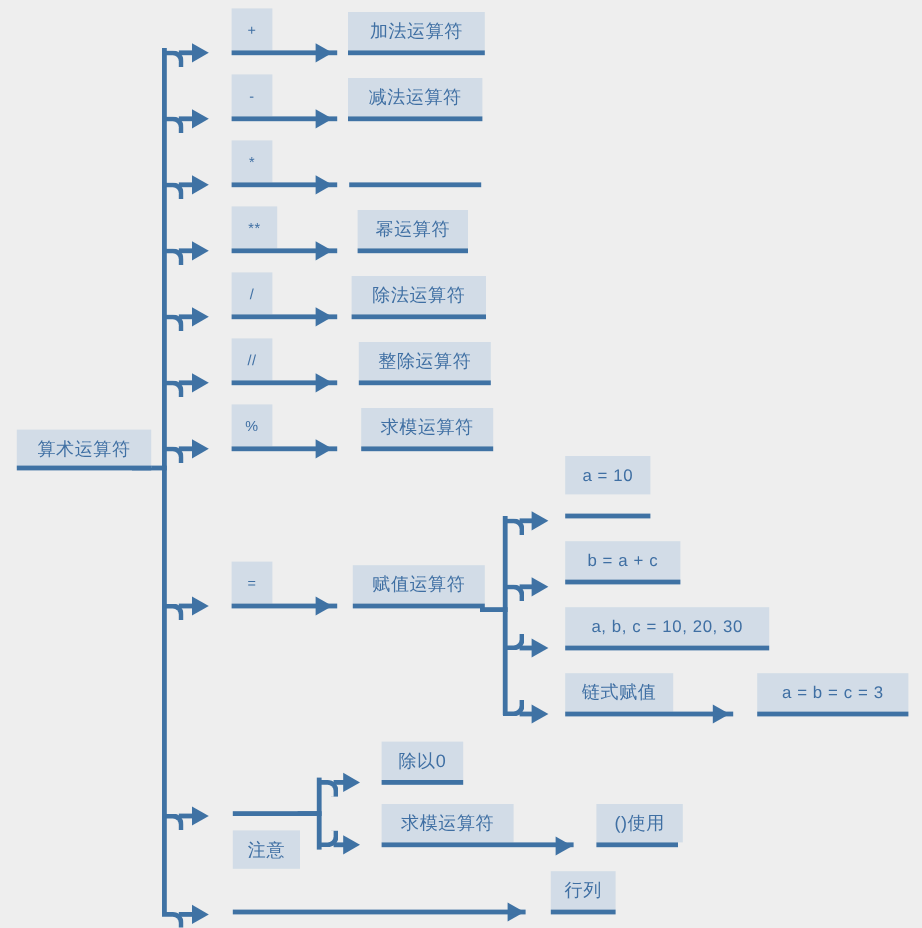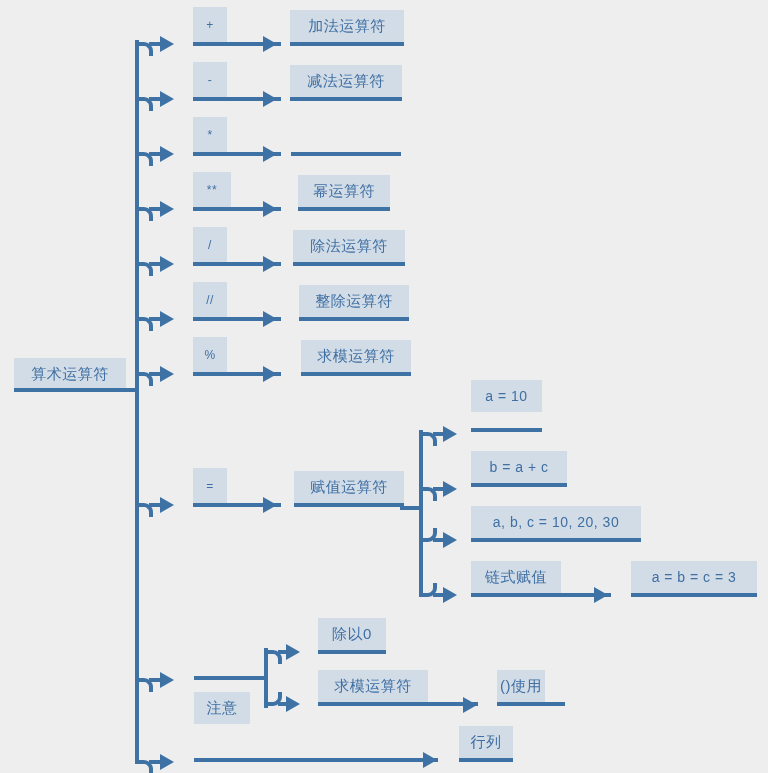--- a/index.html
+++ b/index.html
@@ -250,21 +250,21 @@
 
     <div class="node cjk" style="left:194px; top:644px; width:56px; height:32px;margin-top:48px;">注意</div>
     <div class="rule" style="left:194px; top:676px; width:72px;"></div>
 
     <div class="node cjk" style="left:318px; top:618px; width:68px; height:32px;">除以0</div>
     <div class="rule" style="left:318px; top:650px; width:68px;"></div>
 
     <div class="node cjk" style="left:318px; top:670px; width:110px; height:32px;">求模运算符</div>
     <div class="rule" style="left:318px; top:702px; width:160px;"></div>
 
-    <div class="node cjk" style="left:497px; top:670px; width:48px; height:32px;">()使用</div>
+    <div class="node cjk" style="left:497px; top:670px; width:72px; height:32px;">()使用</div>
     <div class="rule" style="left:497px; top:702px; width:68px;"></div>
 
     <div class="rule" style="left:194px; top:758px; width:244px;"></div>
 
     <div class="node cjk" style="left:459px; top:726px; width:54px; height:32px;">行列</div>
     <div class="rule" style="left:459px; top:758px; width:54px;"></div>
   </div>
 </div>
 
 </body></html>

